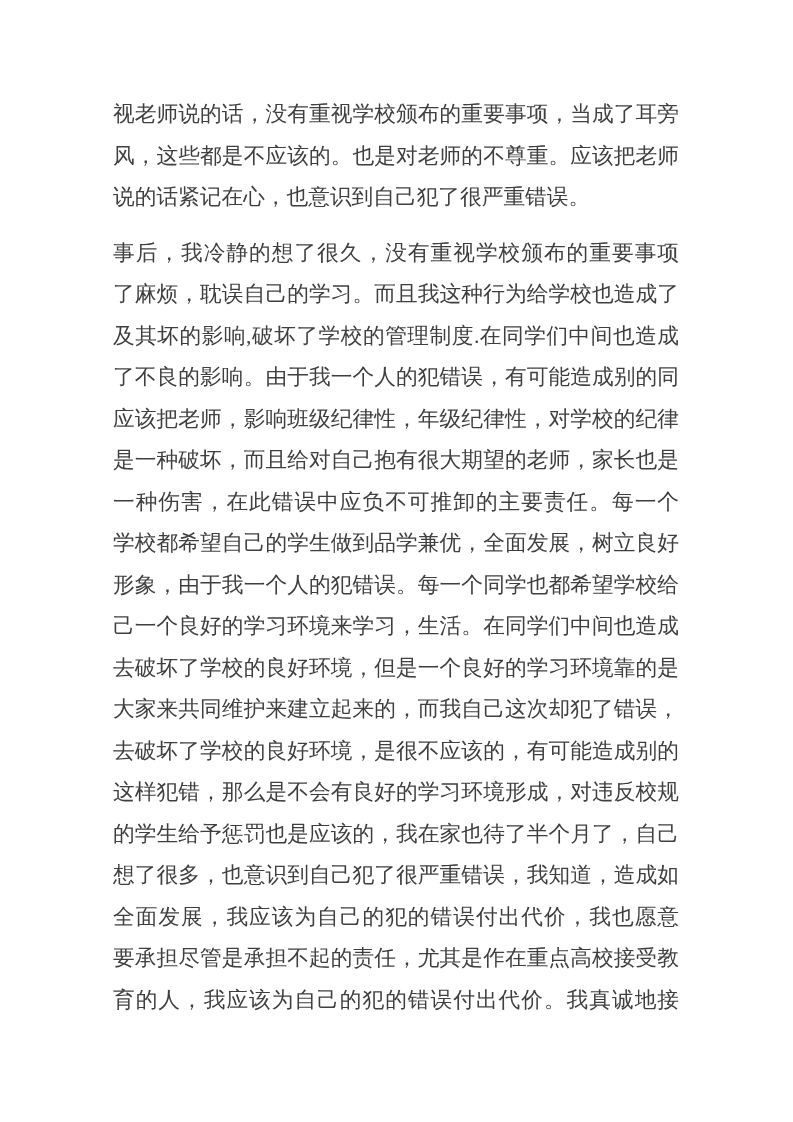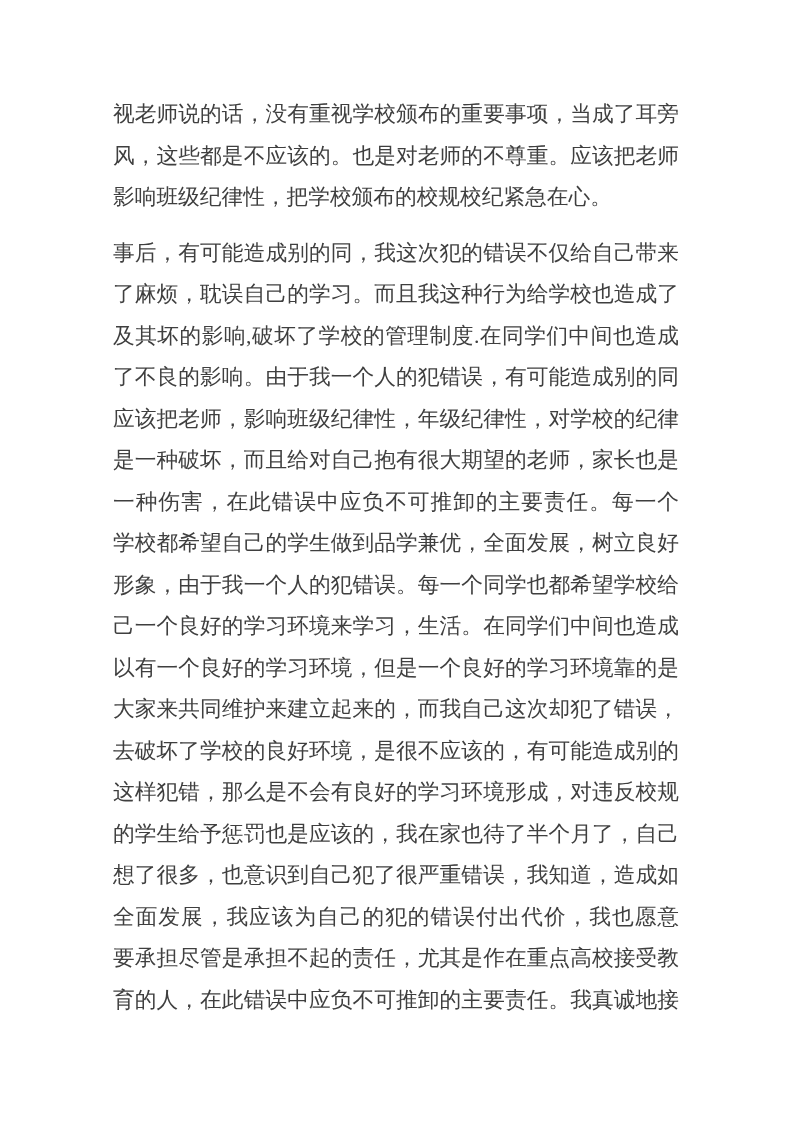--- a/index.html
+++ b/index.html
@@ -44,36 +44,36 @@
     text-align-last: left;
   }
 </style>
 </head>
 <body>
 
 <div class="page">
   <div class="paragraph para-complete">
       <div class="doc-line">视老师说的话，没有重视学校颁布的重要事项，当成了耳旁</div>
       <div class="doc-line">风，这些都是不应该的。也是对老师的不尊重。应该把老师</div>
-      <div class="doc-line">影响班级纪律性，把学校颁布的校规校纪紧急在心。</div>
+      <div class="doc-line">说的话紧记在心，也意识到自己犯了很严重错误。</div>
     </div>
   <div class="paragraph">
-      <div class="doc-line">事后，有可能造成别的同，我这次犯的错误不仅给自己带来</div>
+      <div class="doc-line">事后，我冷静的想了很久，没有重视学校颁布的重要事项</div>
       <div class="doc-line">了麻烦，耽误自己的学习。而且我这种行为给学校也造成了</div>
       <div class="doc-line">及其坏的影响,破坏了学校的管理制度.在同学们中间也造成</div>
       <div class="doc-line">了不良的影响。由于我一个人的犯错误，有可能造成别的同</div>
       <div class="doc-line">应该把老师，影响班级纪律性，年级纪律性，对学校的纪律也</div>
       <div class="doc-line">是一种破坏，而且给对自己抱有很大期望的老师，家长也是</div>
       <div class="doc-line">一种伤害，在此错误中应负不可推卸的主要责任。每一个</div>
       <div class="doc-line">学校都希望自己的学生做到品学兼优，全面发展，树立良好</div>
       <div class="doc-line">形象，由于我一个人的犯错误。每一个同学也都希望学校给自</div>
       <div class="doc-line">己一个良好的学习环境来学习，生活。在同学们中间也造成</div>
-      <div class="doc-line">以有一个良好的学习环境，但是一个良好的学习环境靠的是</div>
+      <div class="doc-line">去破坏了学校的良好环境，但是一个良好的学习环境靠的是</div>
       <div class="doc-line">大家来共同维护来建立起来的，而我自己这次却犯了错误，</div>
       <div class="doc-line">去破坏了学校的良好环境，是很不应该的，有可能造成别的同</div>
       <div class="doc-line">这样犯错，那么是不会有良好的学习环境形成，对违反校规</div>
       <div class="doc-line">的学生给予惩罚也是应该的，我在家也待了半个月了，自己</div>
       <div class="doc-line">想了很多，也意识到自己犯了很严重错误，我知道，造成如</div>
       <div class="doc-line">全面发展，我应该为自己的犯的错误付出代价，我也愿意</div>
       <div class="doc-line">要承担尽管是承担不起的责任，尤其是作在重点高校接受教</div>
-      <div class="doc-line">育的人，在此错误中应负不可推卸的主要责任。我真诚地接</div>
+      <div class="doc-line">育的人，我应该为自己的犯的错误付出代价。我真诚地接</div>
     </div>
 </div>
 
 </body></html>

